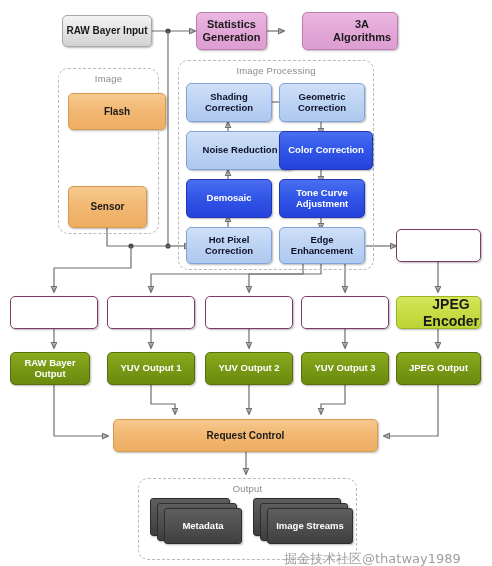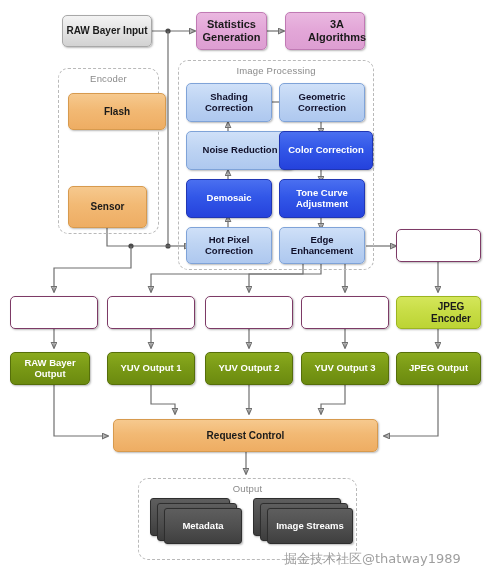--- a/index.html
+++ b/index.html
@@ -35,21 +35,21 @@
   .n-blue2{background:linear-gradient(to bottom,#4a6ff0 0%,#3257e8 45%,#2542dc 100%);
            border:1px solid #2036b4;color:#ffffff;font-size:9.5px;}
   
   .n-magenta{background:linear-gradient(to bottom,#b25a93 0%,#a8traditional 0%,#a95189 45%,#9d4a80 100%);
              border:1px solid #7d3a66;color:#ffffff;font-size:9.5px;}
   
   .n-olive{background:linear-gradient(to bottom,#8aaa1e 0%,#7a9a16 45%,#6b8a0f 100%);
            border:1px solid #566f0a;color:#ffffff;font-size:9.5px;}
   
   .n-ygreen{background:linear-gradient(to bottom,#d4e65a 0%,#c8dd46 45%,#bcd434 100%);
-            border:1px solid #9cb520;color:#1a1a1a;font-size:10px;padding-left:25px;}
+            border:1px solid #9cb520;color:#1a1a1a;font-size:14px;padding-left:25px;}
   
   .n-dark{background:linear-gradient(to bottom,#5e5e5e 0%,#505050 50%,#3f3f3f 100%);
           border:1px solid #2e2e2e;color:#ffffff;font-size:9.5px;border-radius:3px;}
   .stack{position:absolute;}
   .stack .sh{position:absolute;border-radius:3px;
              background:linear-gradient(to bottom,#5e5e5e 0%,#4c4c4c 60%,#3d3d3d 100%);
              border:1px solid #2e2e2e;box-shadow:1px 1px 2px rgba(0,0,0,.3);}
 
   
   #wires{position:absolute;left:0;top:0;width:492px;height:566px;pointer-events:none;}
@@ -118,40 +118,40 @@
     <path d="M54,385 L54,436 L108,436" marker-end="url(#ah)"></path>
     <path d="M151,385 L151,404 L175,404 L175,414" marker-end="url(#ah)"></path>
     <path d="M249,385 L249,414" marker-end="url(#ah)"></path>
     <path d="M345,385 L345,404 L321,404 L321,414" marker-end="url(#ah)"></path>
     <path d="M438,385 L438,436 L384,436" marker-end="url(#ah)"></path>
 
     <path d="M246,452 L246,474" marker-end="url(#ah)"></path>
   </svg>
 
   <div class="group" style="left:58px;top:68px;width:99px;height:164px;">
-    <div class="group-title">Encoder</div>
+    <div class="group-title">Image</div>
   </div>
 
   <div class="group" style="left:178px;top:60px;width:194px;height:208px;">
     <div class="group-title">Image Processing</div>
   </div>
 
   <div class="group" style="left:138px;top:478px;width:217px;height:80px;">
     <div class="group-title">Output</div>
   </div>
 
   <div class="node n-grey" style="left:62px;top:15px;width:90px;height:32px;">
     <span>RAW Bayer Input</span>
   </div>
 
   <div class="node n-pink" style="left:196px;top:12px;width:71px;height:38px;">
     <span>Statistics Generation</span>
   </div>
 
-  <div class="node n-pink" style="left:285px;top:12px;width:80px;height:38px;padding-left:24px;">
+  <div class="node n-pink" style="left:302px;top:12px;width:96px;height:38px;padding-left:24px;">
     <span>3A Algorithms</span>
   </div>
 
   <div class="node n-orange" style="left:68px;top:93px;width:98px;height:37px;">
     <span>Flash</span>
   </div>
   <div class="node n-orange" style="left:68px;top:186px;width:79px;height:42px;">
     <span>Sensor</span>
   </div>
 

